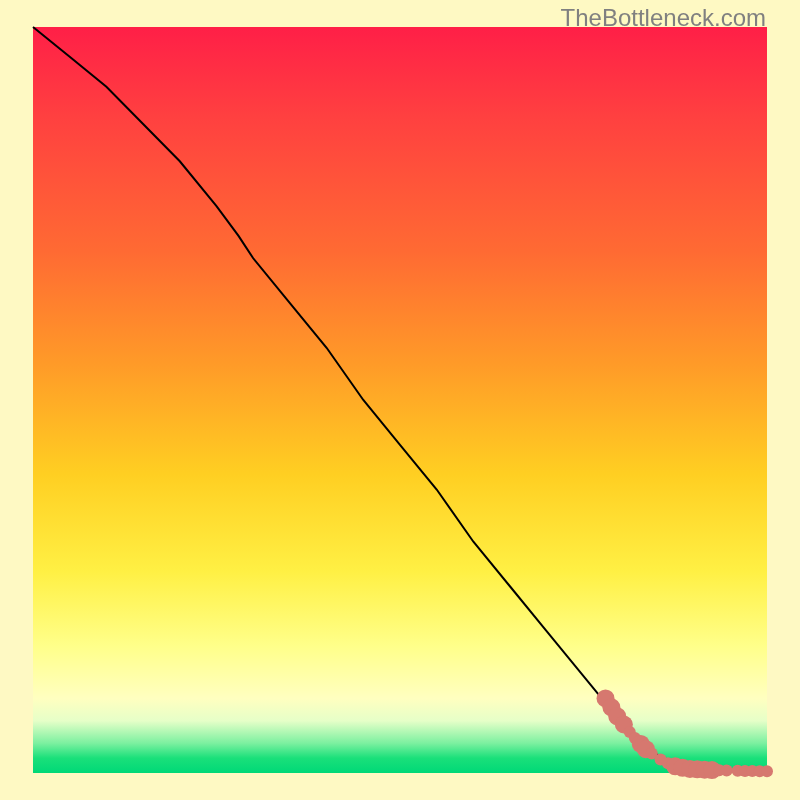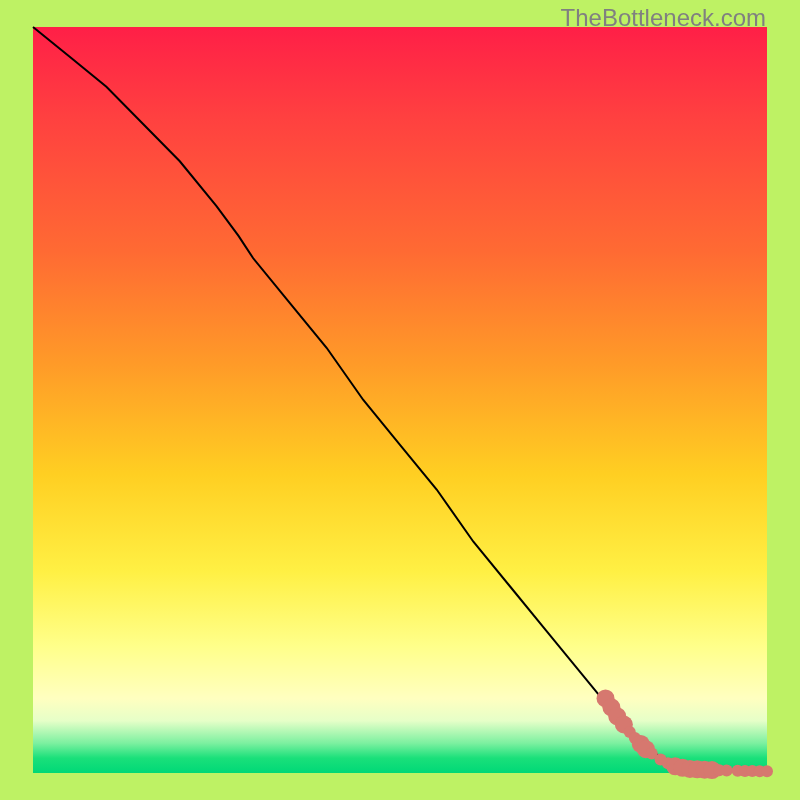--- a/index.html
+++ b/index.html
@@ -8,21 +8,21 @@
     width: 800px;
     height: 800px;
     overflow: hidden;
     background: #000;
     font-family: Arial, Helvetica, sans-serif;
   }
   .outer {
     position: relative;
     width: 800px;
     height: 800px;
-    background: #bef264;
+    background: #fef9c3;
   }
   .plot {
     position: absolute;
     left: 33px;
     top: 27px;
     width: 734px;
     height: 746px;
     
     background: linear-gradient(
       to bottom,

